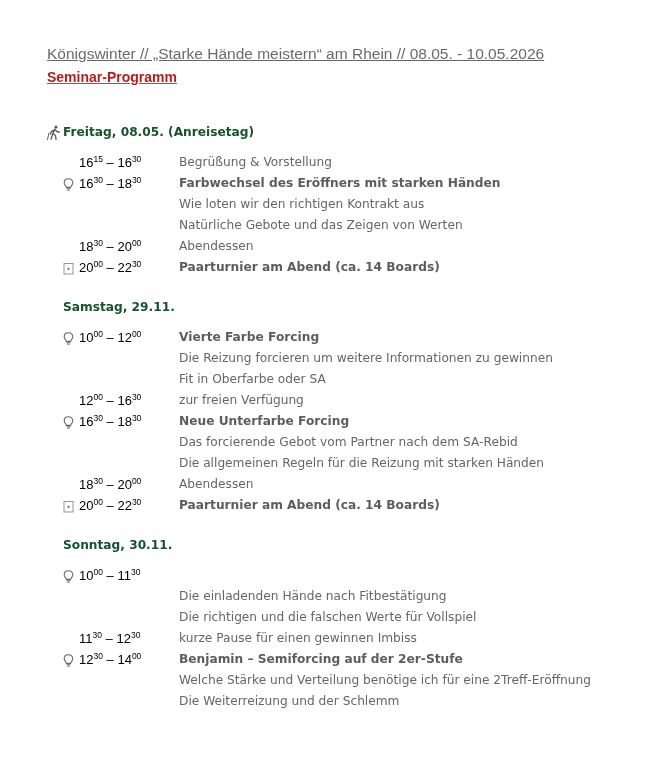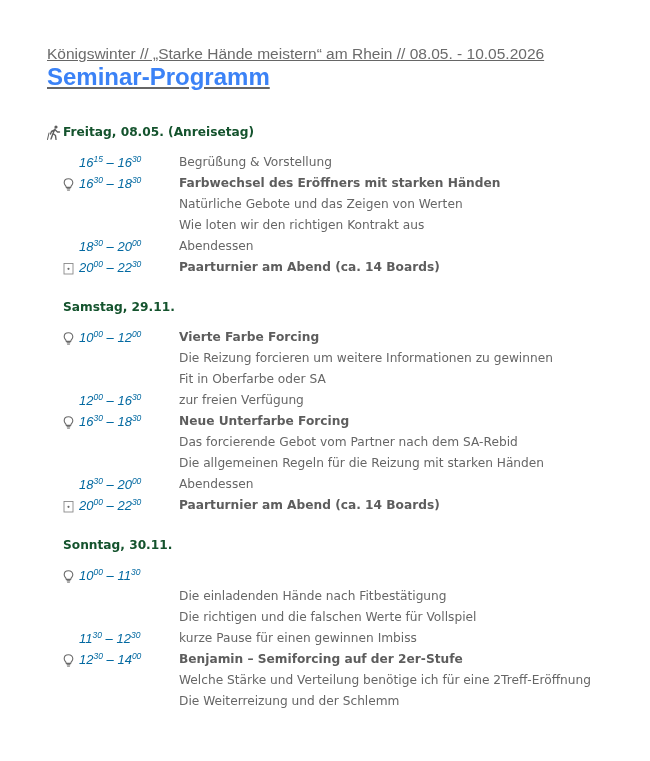--- a/index.html
+++ b/index.html
@@ -1,28 +1,28 @@
 <!DOCTYPE html>
 <html><head>
 <meta charset="utf-8">
 <style>
   html, body { margin: 0; padding: 0; background: #ffffff; }
   body { width: 650px; height: 761px; position: relative; overflow: hidden; color: #666666; }
   .header { position: absolute; left: 47px; top: 44px; text-decoration: underline; }
   .subtitle { font-family: "Liberation Sans", sans-serif; font-size: 15.5px; color: #6b6b6b; line-height: 20px; white-space: nowrap; }
-  .title { font-family: "Liberation Sans", sans-serif; font-size: 24px; font-weight: bold; color: #3b82f6; line-height: 24px; margin-top: 1px; }
+  .title { font-family: "Liberation Sans", sans-serif; font-size: 14px; font-weight: bold; color: #b91c1c; line-height: 24px; margin-top: 1px; }
 
   .program { position: absolute; left: 47px; top: 122px; width: 580px; font-family: "DejaVu Sans", sans-serif; font-size: 12.2px; color: #666666; }
   .day { margin-bottom: 19px; }
   .day-head { font-weight: bold; color: #14532d; height: 21px; line-height: 21px; display: flex; align-items: center; margin-bottom: 9px; padding-left: 16px; position: relative; }
   .day-head .walk { position: absolute; left: 0; top: 3px; width: 14px; height: 15px; }
   .row { display: flex; height: 21px; line-height: 21px; align-items: center; }
   .row .time-cell { width: 132px; position: relative; height: 21px; }
   .row .icon { position: absolute; left: 16px; top: 4px; width: 11px; height: 13px; }
-  .row .time { position: absolute; left: 32px; top: 0; white-space: nowrap; color: #0369a1; font-family: "Liberation Sans", sans-serif; font-size: 13px; font-style: italic; }
+  .row .time { position: absolute; left: 32px; top: 0; white-space: nowrap; color: #000000; font-family: "Liberation Sans", sans-serif; font-size: 13px; }
   .row .time sup { font-size: 8.5px; vertical-align: 5px; line-height: 0; }
   .row .text { white-space: nowrap; }
   .row .text.bold { font-weight: bold; color: #5d5d5d; }
 </style>
 </head>
 <body>
 
 <div class="header">
   <div class="subtitle">Königswinter // „Starke Hände meistern“ am Rhein // 08.05. - 10.05.2026</div>
   <div class="title">Seminar-Programm</div>
@@ -50,25 +50,25 @@
               <path d="M5.5 0.8 C2.9 0.8 1.2 2.6 1.2 4.7 C1.2 6.3 2.2 7.2 2.9 8.2 L3.3 9.4 L7.7 9.4 L8.1 8.2 C8.8 7.2 9.8 6.3 9.8 4.7 C9.8 2.6 8.1 0.8 5.5 0.8 Z" fill="none" stroke="#6a6a6a" stroke-width="1.1"></path>
               <rect x="3.6" y="10.2" width="3.8" height="1" fill="#6a6a6a"></rect>
               <rect x="4.1" y="11.6" width="2.8" height="1" fill="#6a6a6a"></rect>
             </svg></span>
           <span class="time"><span>16</span><sup>30</sup><span> – </span><span>18</span><sup>30</sup></span>
         </div>
         <span class="text bold">Farbwechsel des Eröffners mit starken Händen</span>
       </div>
       <div class="row">
         <div class="time-cell"></div>
-        <span class="text">Natürliche Gebote und das Zeigen von Werten</span>
+        <span class="text">Wie loten wir den richtigen Kontrakt aus</span>
       </div>
       <div class="row">
         <div class="time-cell"></div>
-        <span class="text">Wie loten wir den richtigen Kontrakt aus</span>
+        <span class="text">Natürliche Gebote und das Zeigen von Werten</span>
       </div>
       <div class="row">
         <div class="time-cell">
           <span class="time"><span>18</span><sup>30</sup><span> – </span><span>20</span><sup>00</sup></span>
         </div>
         <span class="text">Abendessen</span>
       </div>
       <div class="row">
         <div class="time-cell">
           <span class="icon"><svg viewBox="0 0 11 13" width="11" height="13">

